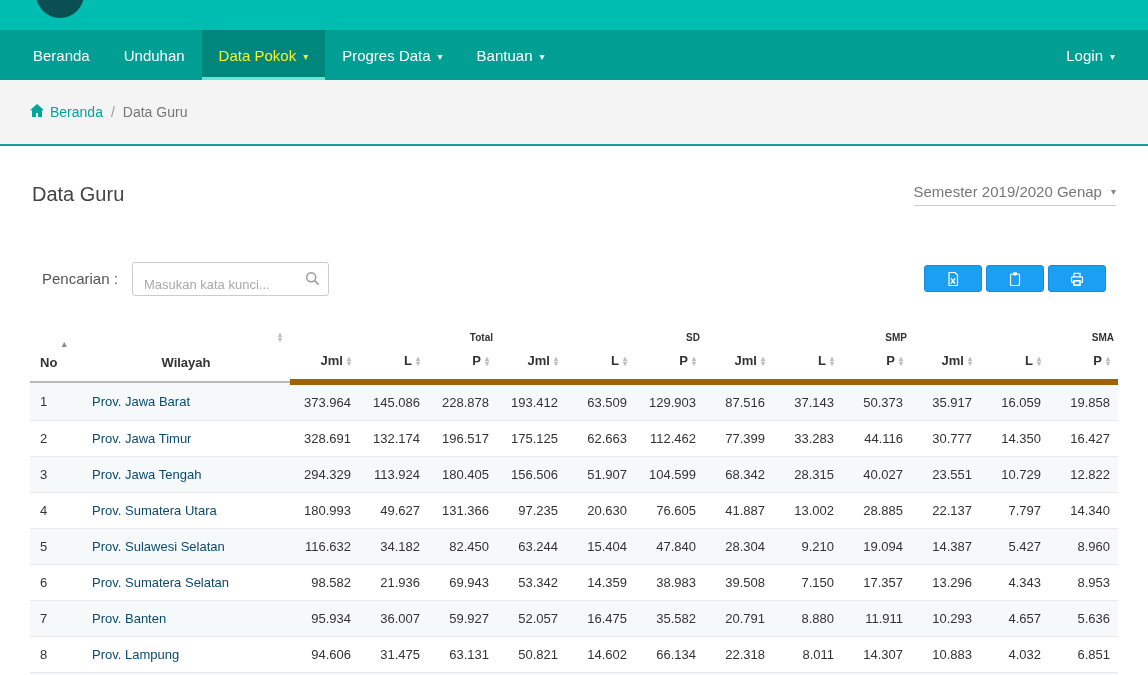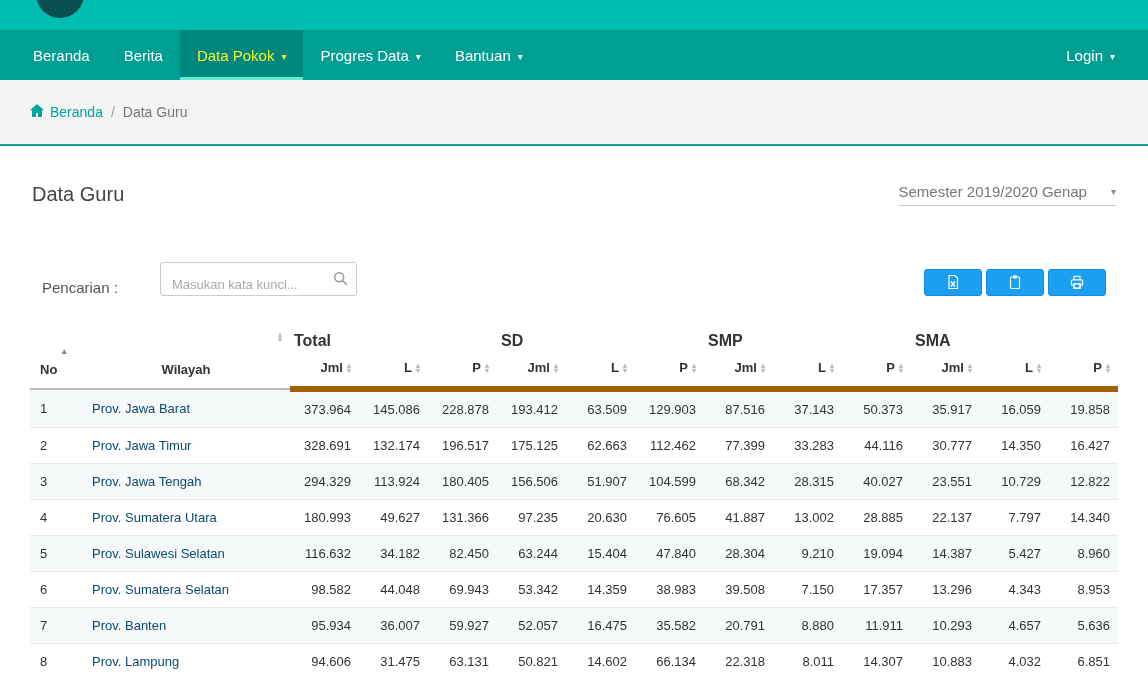--- a/index.html
+++ b/index.html
@@ -27,41 +27,41 @@
   .breadcrumb-bar { background:#f4f4f4; height:66px; display:flex; align-items:center;
     padding:0 30px; gap:8px; font-size:14px; border-bottom:2px solid #17a297; }
   .breadcrumb-bar a { color:#00a699; text-decoration:none; display:flex; align-items:center; gap:6px; }
   .crumb-sep { color:#9a9a9a; }
   .crumb-current { color:#777; }
 
   
   .page-head { display:flex; justify-content:space-between; align-items:center; padding:24px 32px 14px; }
   .page-title { font-size:20px; color:#444; font-weight:normal; }
   .semester { color:#777; font-size:15px; border-bottom:1px solid #c9c9c9;
-    padding-bottom:5px; cursor:pointer; display:flex; align-items:center; gap:24px; }
+    padding-bottom:5px; cursor:pointer; display:flex; align-items:center; gap:9px; }
   .semester .caret { font-size:10px; color:#888; }
 
   
-  .toolbar-row { display:flex; align-items:flex-end; padding:28px 42px 6px;gap:28px; }
+  .toolbar-row { display:flex; align-items:center; padding:28px 42px 6px; }
   .search-label { font-size:15px; color:#555; margin-right:14px; }
   .search-box { position:relative; width:197px; }
   .search-box input { width:100%; height:34px; border:1px solid #ccc; border-radius:3px;
     padding:12px 30px 0 11px; font-size:13px; color:#555; outline:none; }
   .search-box input::placeholder { color:#a9a9a9; }
   .search-icon { position:absolute; right:9px; top:9px; }
   .btn-group { margin-left:auto; display:flex; gap:4px; }
   .tool-btn { width:58px; height:27px; background:#1b9ff2; border:1px solid #148de0;
     border-radius:3px; display:flex; align-items:center; justify-content:center; cursor:pointer; }
 
   
   .table-wrap { padding:20px 30px 0; }
   table { width:100%; border-collapse:collapse; font-size:13px; color:#333; table-layout:fixed; }
   col.c-no { width:52px; } col.c-wil { width:208px; }
   thead th { font-weight:bold; font-size:13px; color:#333; }
-  .group-row th.group { text-align:left; font-size:16px; padding:10px 4px 8px; }
+  .group-row th.group { text-align:right; font-size:10px; padding:10px 4px 8px; }
   .th-no { vertical-align:bottom; text-align:left; padding:0 0 11px 10px; position:relative; }
   .th-no .sort-asc { display:block; margin-left:22px; font-size:9px; color:#888; line-height:9px; margin-bottom:6px; }
   .th-wilayah { vertical-align:bottom; text-align:center; padding-bottom:11px; position:relative; }
   .th-wilayah .sort { position:absolute; top:10px; right:8px; }
   .cols-row th { padding:2px 8px 11px; text-align:right; border-bottom:6px solid #a16207;margin-top:28px; }
   .th-no, .th-wilayah { border-bottom:2px solid #b9b9b9; }
   .sort { display:inline-flex; flex-direction:column; vertical-align:middle;
     margin-left:4px; line-height:5px; }
   .sort i { font-style:normal; font-size:8px; color:#bdbdbd; line-height:5px; }
   tbody td { padding:10px 8px; border-top:1px solid #e9e9e9; }
@@ -77,21 +77,21 @@
 <div class="topstrip">
   <div class="logo-circle"></div>
 </div>
 
 <nav class="navbar">
   <div id="nav-items" style="display:flex; align-items:stretch;">
       <a class="nav-item">
         <span>Beranda</span>
       </a>
       <a class="nav-item">
-        <span>Berita</span>
+        <span>Unduhan</span>
       </a>
       <a class="nav-item active">
         <span>Data Pokok</span>
         <span class="caret">▾</span>
       </a>
       <a class="nav-item">
         <span>Progres Data</span>
         <span class="caret">▾</span>
       </a>
       <a class="nav-item">
@@ -330,21 +330,21 @@
           <td class="num">9.210</td>
           <td class="num">19.094</td>
           <td class="num">14.387</td>
           <td class="num">5.427</td>
           <td class="num">8.960</td>
         </tr>
         <tr>
           <td class="col-no">6</td>
           <td class="col-wilayah"><a class="wilayah-link" href="#">Prov. Sumatera Selatan</a></td>
           <td class="num">98.582</td>
-          <td class="num">44.048</td>
+          <td class="num">21.936</td>
           <td class="num">69.943</td>
           <td class="num">53.342</td>
           <td class="num">14.359</td>
           <td class="num">38.983</td>
           <td class="num">39.508</td>
           <td class="num">7.150</td>
           <td class="num">17.357</td>
           <td class="num">13.296</td>
           <td class="num">4.343</td>
           <td class="num">8.953</td>

